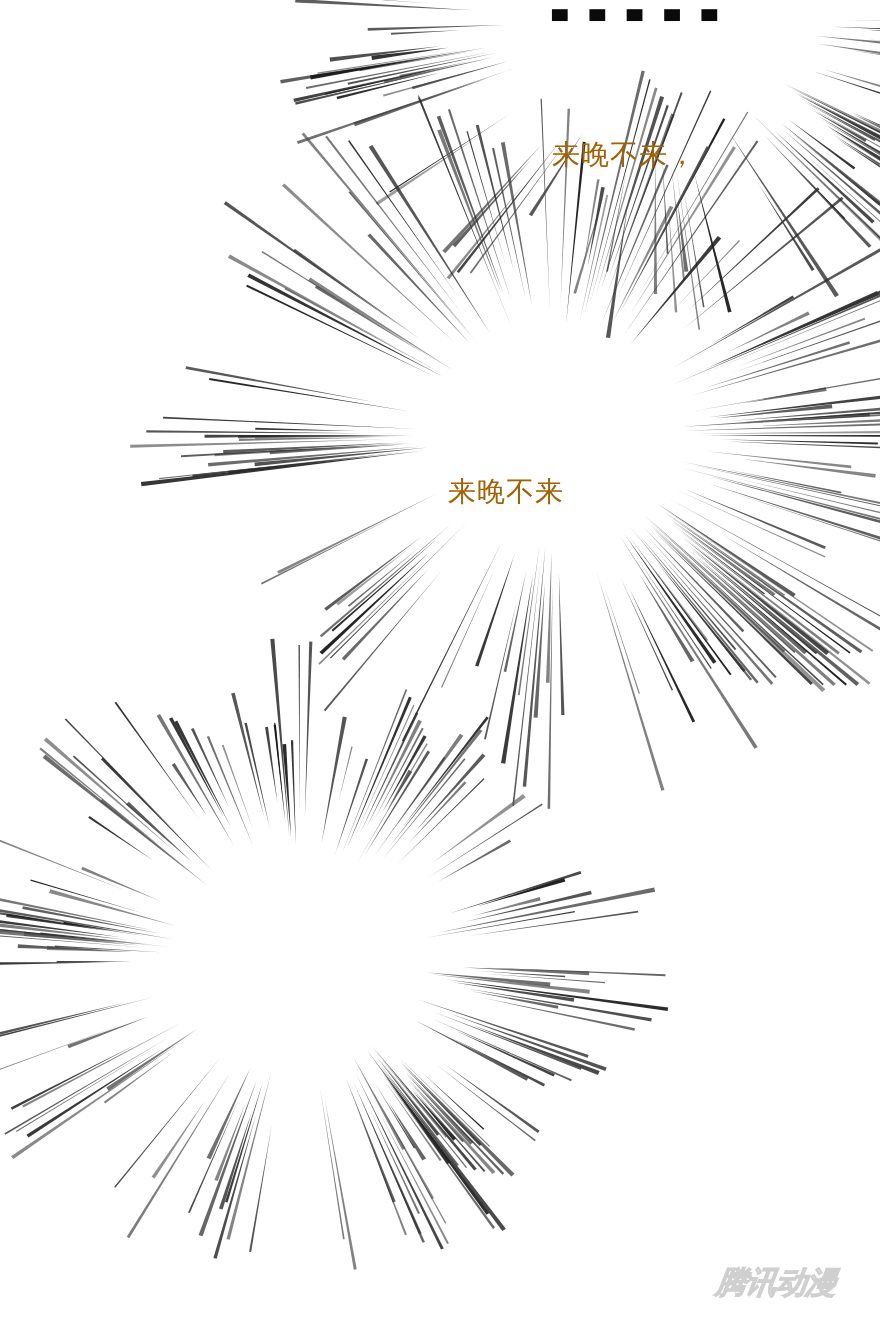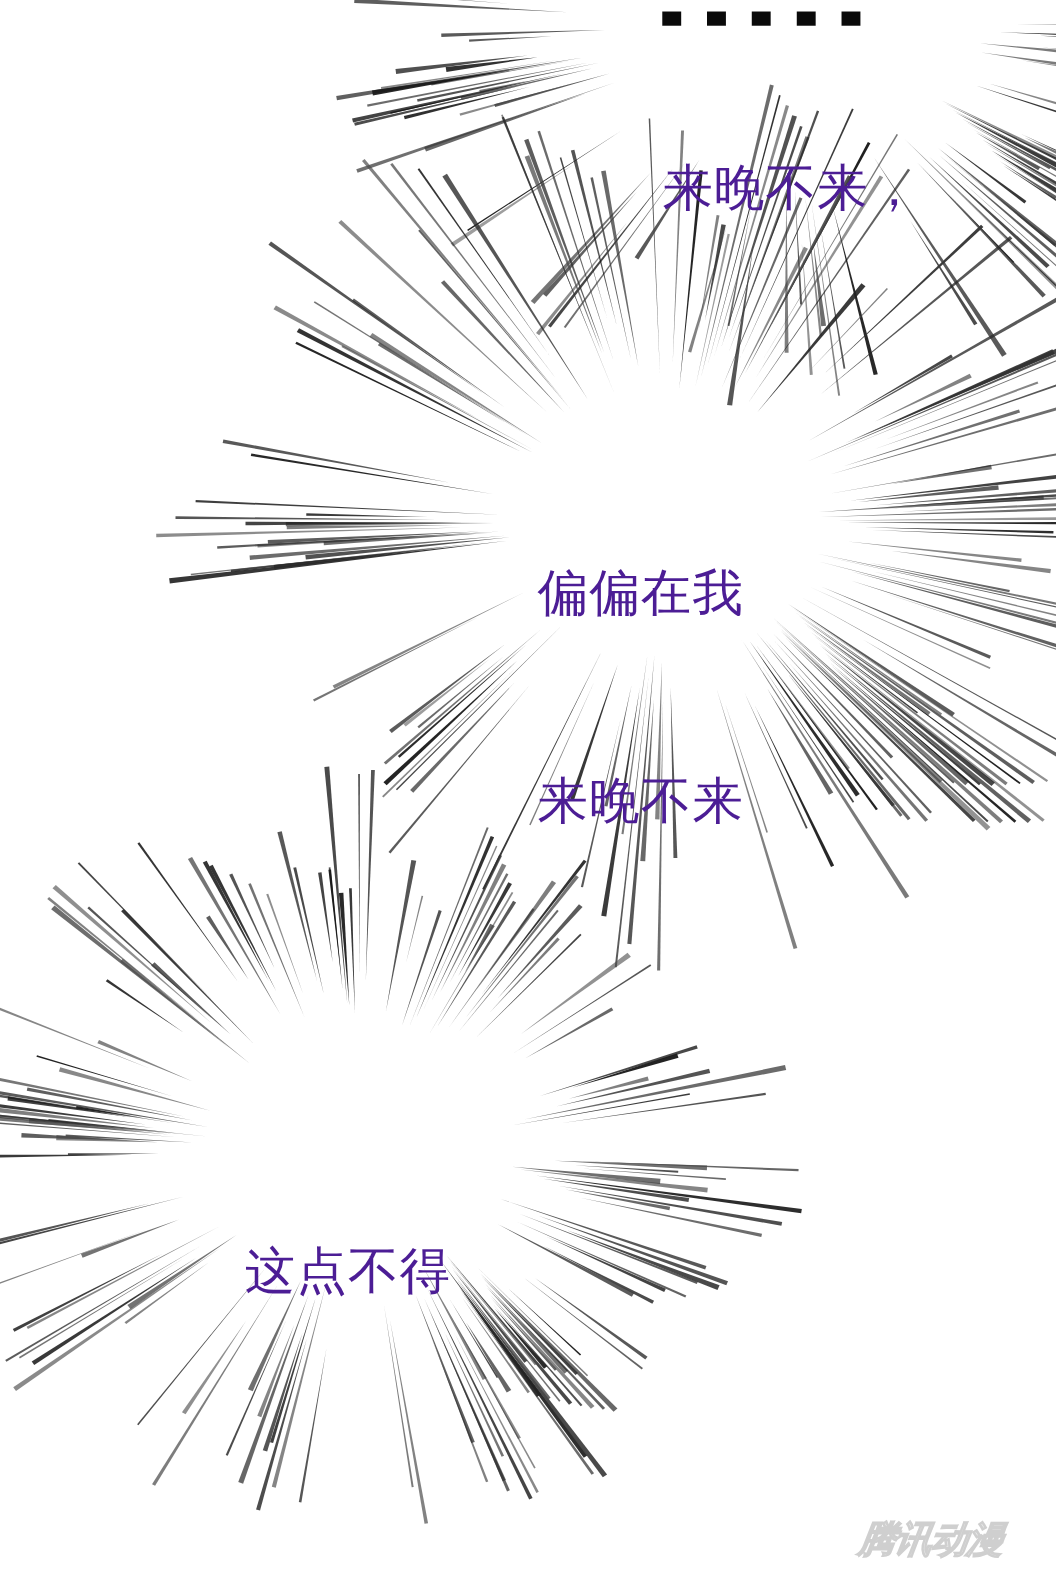--- a/index.html
+++ b/index.html
@@ -1,20 +1,20 @@
 <!DOCTYPE html>
 <html><head>
 <meta charset="utf-8">
 <style>
   html, body { margin: 0; padding: 0; background: #ffffff; }
   body { width: 880px; height: 1320px; position: relative; overflow: hidden;
          font-family: "DejaVu Sans", "Liberation Sans", sans-serif; }
   #rays { position: absolute; left: 0; top: 0; width: 880px; height: 1320px; }
-  .bubble-text { position: absolute; color: #4c1d95; font-size: 42px; line-height: 58px;
-                 letter-spacing: 1px; white-space: pre; }
+  .bubble-text { position: absolute; color: #a16207; font-size: 28px; line-height: 58px;
+                 letter-spacing: 1px; white-space: pre; font-family: Liberation Mono, monospace; }
   .watermark { position: absolute; left: 716px; top: 1262px; width: 144px; height: 40px;
                color: #dcdcdc; font-size: 31px; font-weight: bold; font-style: italic;
                letter-spacing: -1px; transform: skewX(-8deg);
                -webkit-text-stroke: 1px #cfcfcf; color: #ececec; }
   .cropped-line { position: absolute; left: 552px; top: -38px; color: #0a0a0a;
                   font-size: 38px; line-height: 58px; white-space: pre; }
 </style>
 </head>
 <body>
 
@@ -496,21 +496,19 @@
       <polygon points="385.1302270659715,1081.3421242518002 439.67741062827974,1161.0476966914969 441.5989866441437,1159.875415148433" fill="rgb(68,68,68)" opacity="0.66"></polygon>
     </g>
   </svg>
 
 <div class="bubble-text" style="left:552px; top:12px;">
   <div>来晚不来，</div>
 </div>
 <div class="cropped-line" style="font-size: 20px; top: -8px; letter-spacing: 22px;">▀▀▀▀▀</div>
 
 <div class="bubble-text" style="left:448px; top:349px;">
-  <div>偏偏在我</div>
   <div>来晚不来</div>
 </div>
 
 <div class="bubble-text" style="left:204px; top:914px;">
-  <div>这点不得</div>
 </div>
 
 <div class="watermark">腾讯动漫</div>
 
 </body></html>

